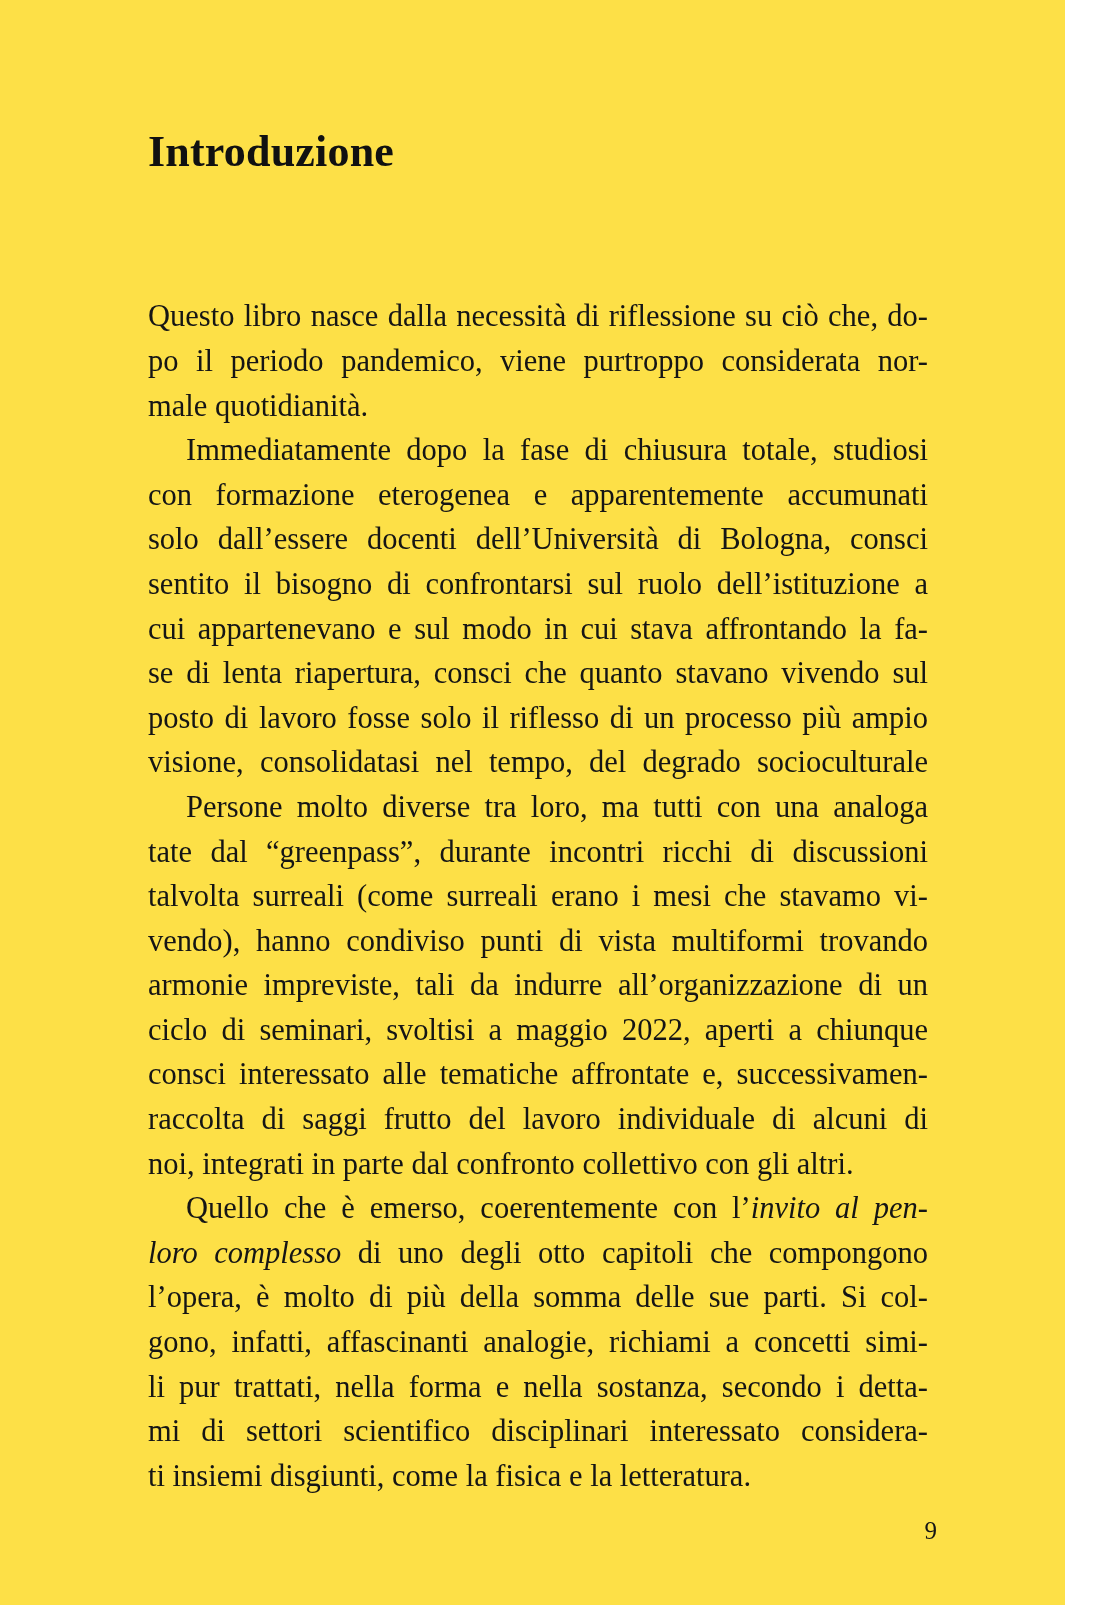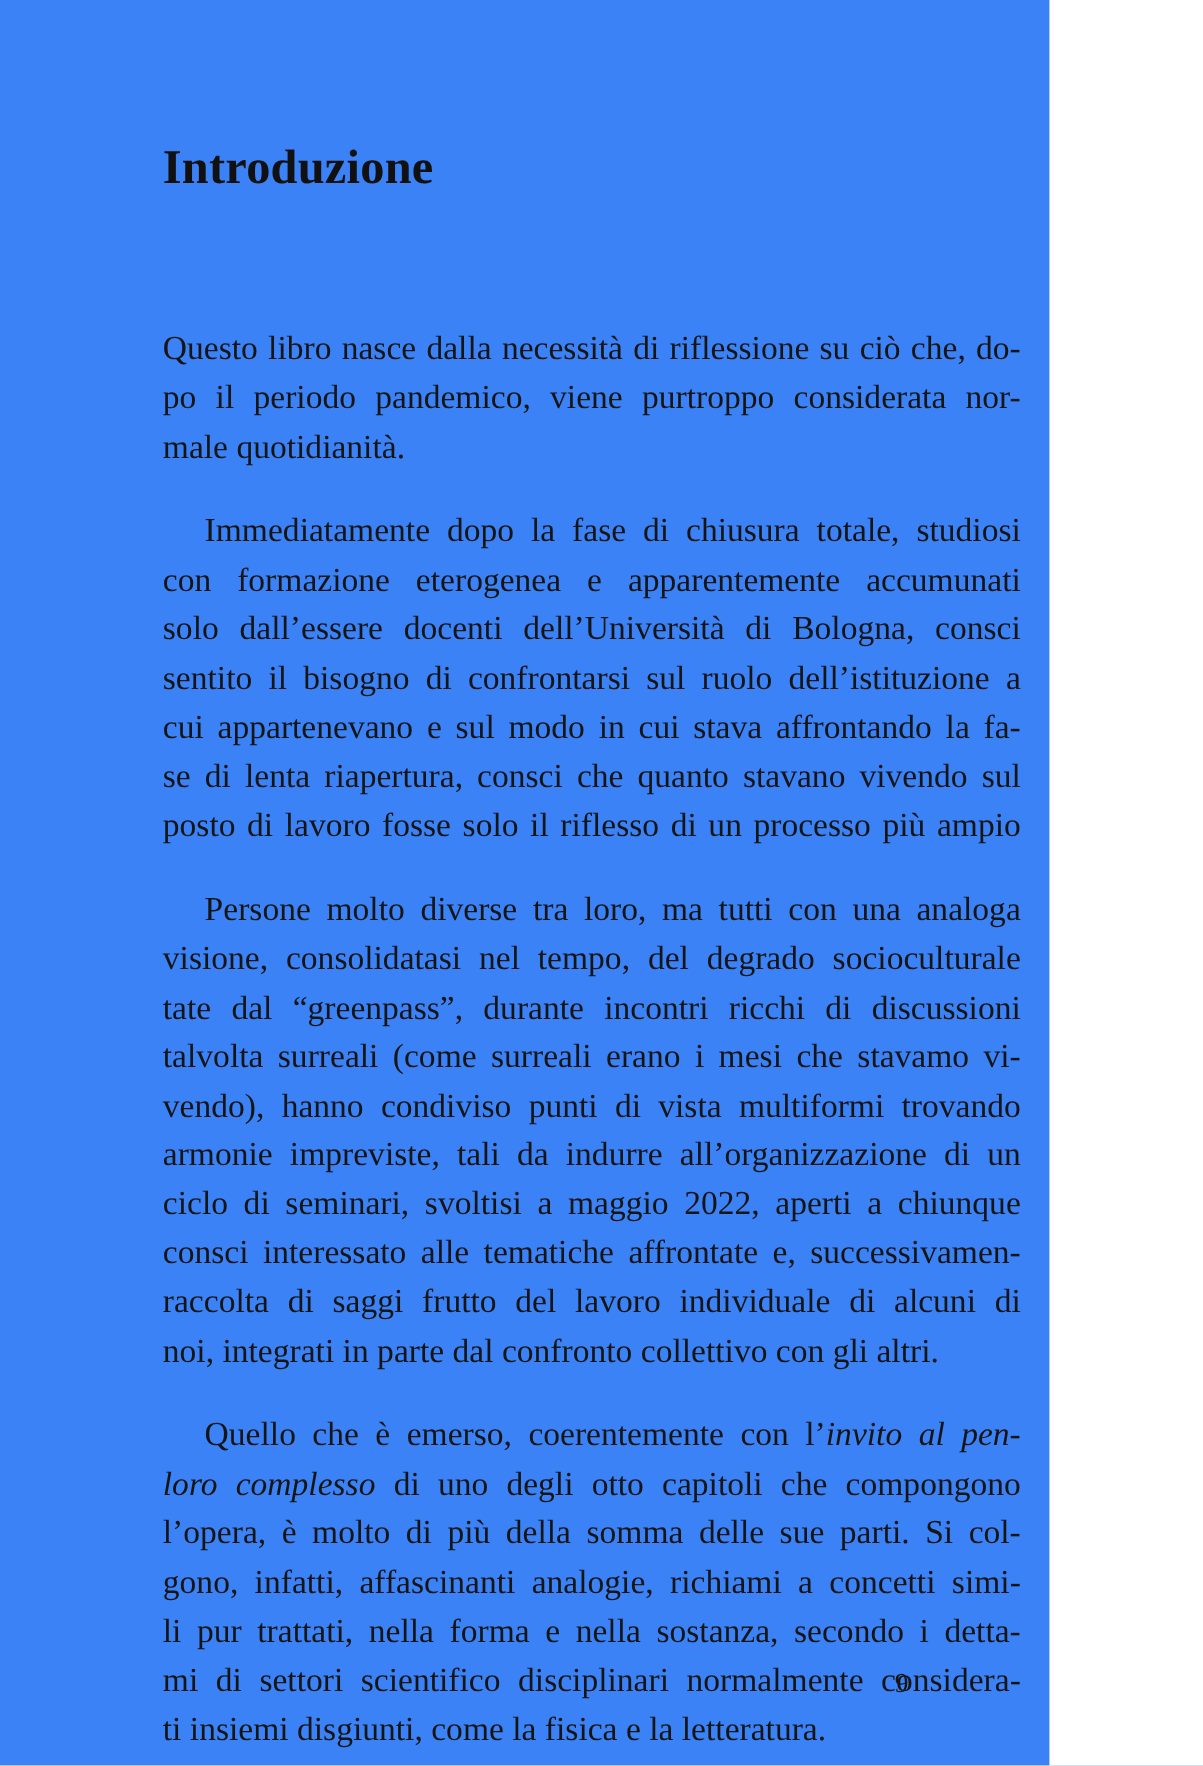--- a/index.html
+++ b/index.html
@@ -7,23 +7,23 @@
     margin: 0;
     padding: 0;
     background: #ffffff;
   }
   body {
     font-family: "Liberation Serif", "DejaVu Serif", serif;
     color: #111111;
   }
   .page {
     position: relative;
-    width: 954px;
+    width: 1065px;
     height: 1605px;
-    background: #3b82f6;
+    background: #fde047;
     overflow: hidden;
     box-sizing: border-box;
   }
   .content {
     position: absolute;
     left: 148px;
     top: 0;
     width: 780px;
   }
   .chapter-title {
@@ -50,21 +50,20 @@
     white-space: pre;
     text-align: justify;
     text-align-last: justify;
     width: 100%;
   }
   .line.last {
     text-align-last: left;
   }
   .line.indent {
     text-indent: 38px;
-    margin-top: 32px;
   }
   .line i {
     font-style: italic;
   }
   .page-number {
     position: absolute;
     right: 128px;
     bottom: 62px;
     font-size: 25px;
     color: #151515;
@@ -92,39 +91,39 @@
         <span class="line indent">Immediatamente dopo la fase di chiusura totale, studiosi</span>
         <span class="line">con formazione eterogenea e apparentemente accumunati</span>
         <span class="line">solo dall’essere docenti dell’Università di Bologna, consci</span>
         <span class="line">sentito il bisogno di confrontarsi sul ruolo dell’istituzione a</span>
         <span class="line">cui appartenevano e sul modo in cui stava affrontando la fa-</span>
         <span class="line">se di lenta riapertura, consci che quanto stavano vivendo sul</span>
         <span class="line">posto di lavoro fosse solo il riflesso di un processo più ampio</span>
       </p>
 
       <p class="para">
+        <span class="line">visione, consolidatasi nel tempo, del degrado socioculturale</span>
         <span class="line indent">Persone molto diverse tra loro, ma tutti con una analoga</span>
-        <span class="line">visione, consolidatasi nel tempo, del degrado socioculturale</span>
         <span class="line">tate dal “greenpass”, durante incontri ricchi di discussioni</span>
         <span class="line">talvolta surreali (come surreali erano i mesi che stavamo vi-</span>
         <span class="line">vendo), hanno condiviso punti di vista multiformi trovando</span>
         <span class="line">armonie impreviste, tali da indurre all’organizzazione di un</span>
         <span class="line">ciclo di seminari, svoltisi a maggio 2022, aperti a chiunque</span>
         <span class="line">consci interessato alle tematiche affrontate e, successivamen-</span>
         <span class="line">raccolta di saggi frutto del lavoro individuale di alcuni di</span>
         <span class="line last">noi, integrati in parte dal confronto collettivo con gli altri.</span>
       </p>
 
       <p class="para">
         <span class="line indent">Quello che è emerso, coerentemente con l’<i>invito al pen-</i></span>
         <span class="line"><i>loro complesso</i> di uno degli otto capitoli che compongono</span>
         <span class="line">l’opera, è molto di più della somma delle sue parti. Si col-</span>
         <span class="line">gono, infatti, affascinanti analogie, richiami a concetti simi-</span>
         <span class="line">li pur trattati, nella forma e nella sostanza, secondo i detta-</span>
-        <span class="line">mi di settori scientifico disciplinari normalmente considera-</span>
+        <span class="line">mi di settori scientifico disciplinari interessato considera-</span>
         <span class="line last">ti insiemi disgiunti, come la fisica e la letteratura.</span>
       </p>
 
     </div>
   </div>
 
   <div class="page-number">9</div>
 
 </div>
 

